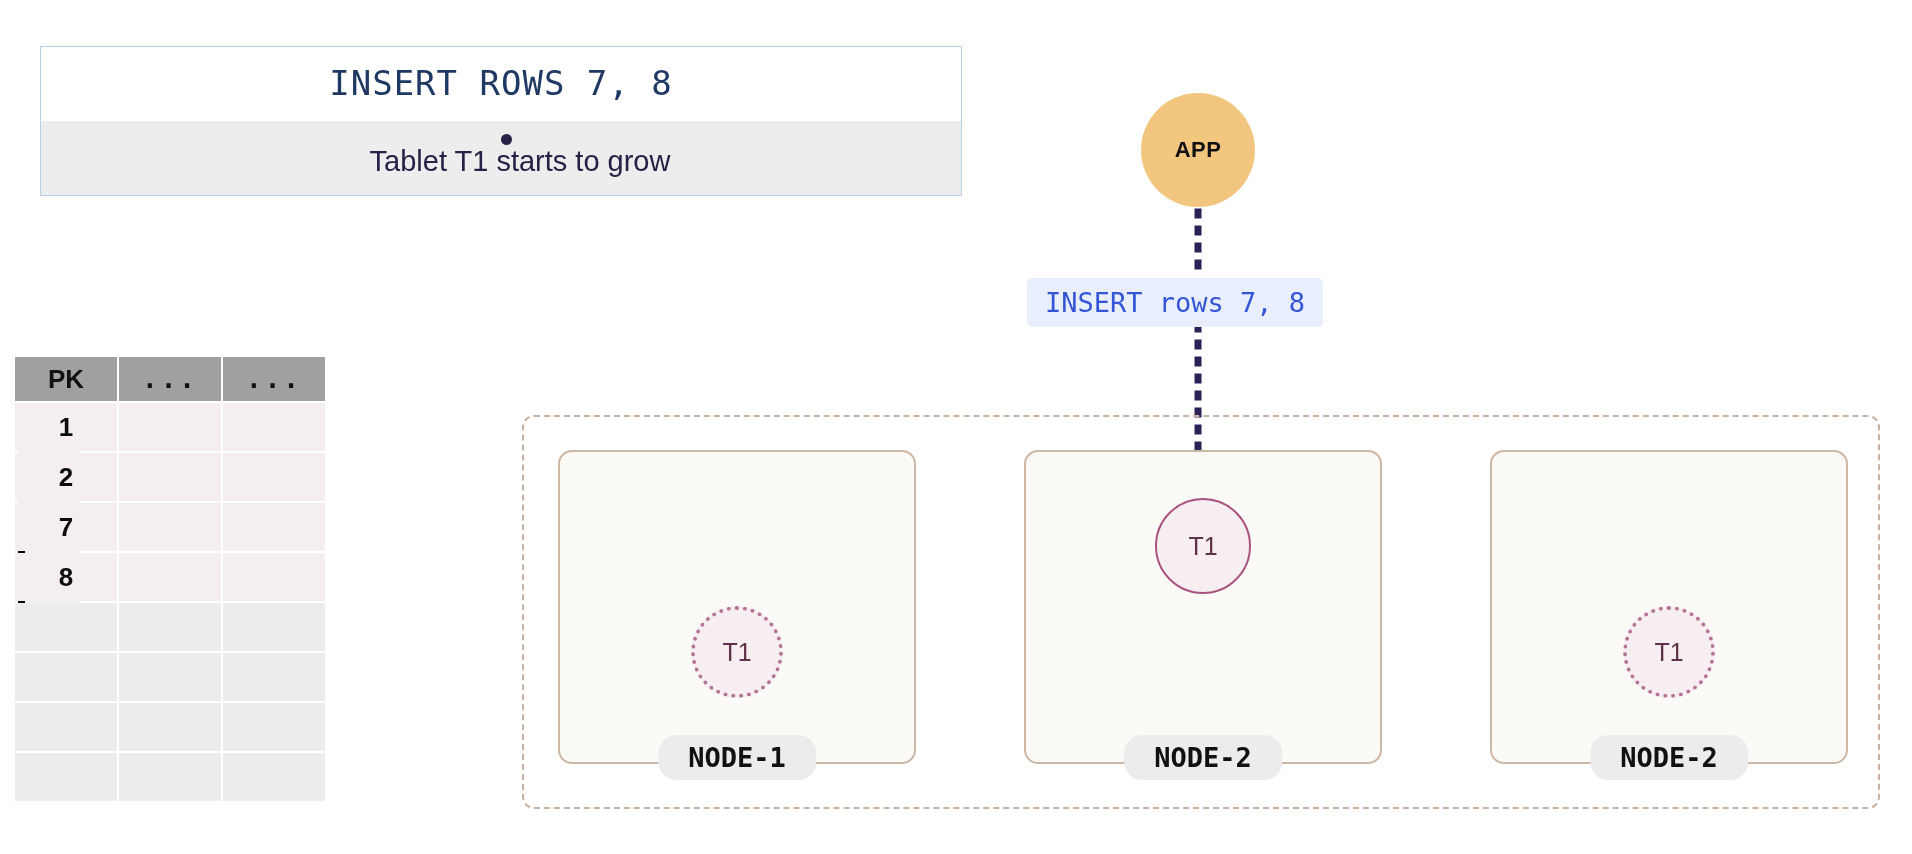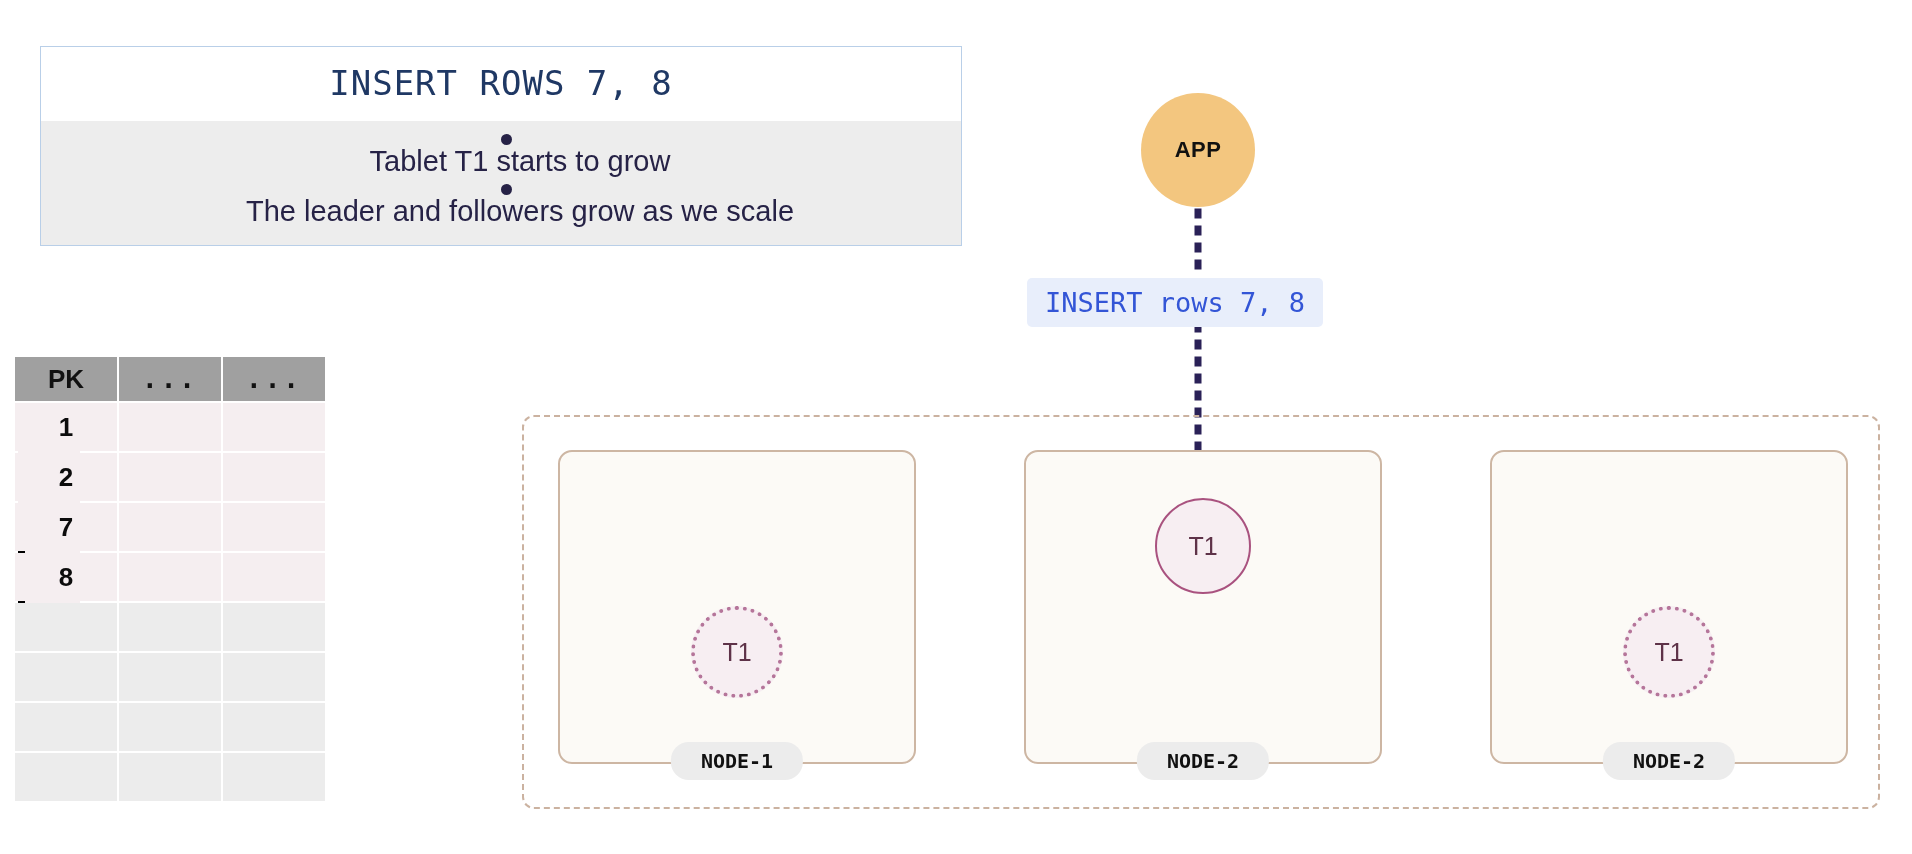--- a/index.html
+++ b/index.html
@@ -125,21 +125,21 @@
   #node-2{left:1024px;}
   #node-3{left:1490px;}
 
   .node-label{
     position:absolute;bottom:-18px;left:50%;
     transform:translateX(-50%);
     background:#ececec;
     border-radius:18px;
     padding:7px 30px;
     font-family:"DejaVu Sans Mono","Liberation Mono",monospace;
-    font-size:20px;font-weight:bold;color:#111;
+    font-size:27px;font-weight:bold;color:#111;
     white-space:nowrap;
   }
 
   .tablet{
     position:absolute;
     width:92px;height:92px;border-radius:50%;
     background:#f7eef2;
     display:flex;align-items:center;justify-content:center;
     font-size:25px;color:#5e3248;
     box-sizing:border-box;
@@ -161,24 +161,20 @@
 
 <div class="stage">
 
   <div id="callout">
     <div id="callout-title">INSERT ROWS 7, 8</div>
     <div id="callout-body">
       <div class="bullet-row">
         <span class="bullet-dot"></span>
         <span>Tablet T1 starts to grow</span>
       </div>
-      <div class="bullet-row">
-        <span class="bullet-dot"></span>
-        <span>The leader and followers grow as we scale</span>
-      </div>
     </div>
   </div>
 
   <div class="tag-col">
     <div class="tag">T1</div>
     <div class="tag">T1</div>
     <div class="tag marked">T1</div>
     <div class="tag marked">T1</div>
   </div>
 

